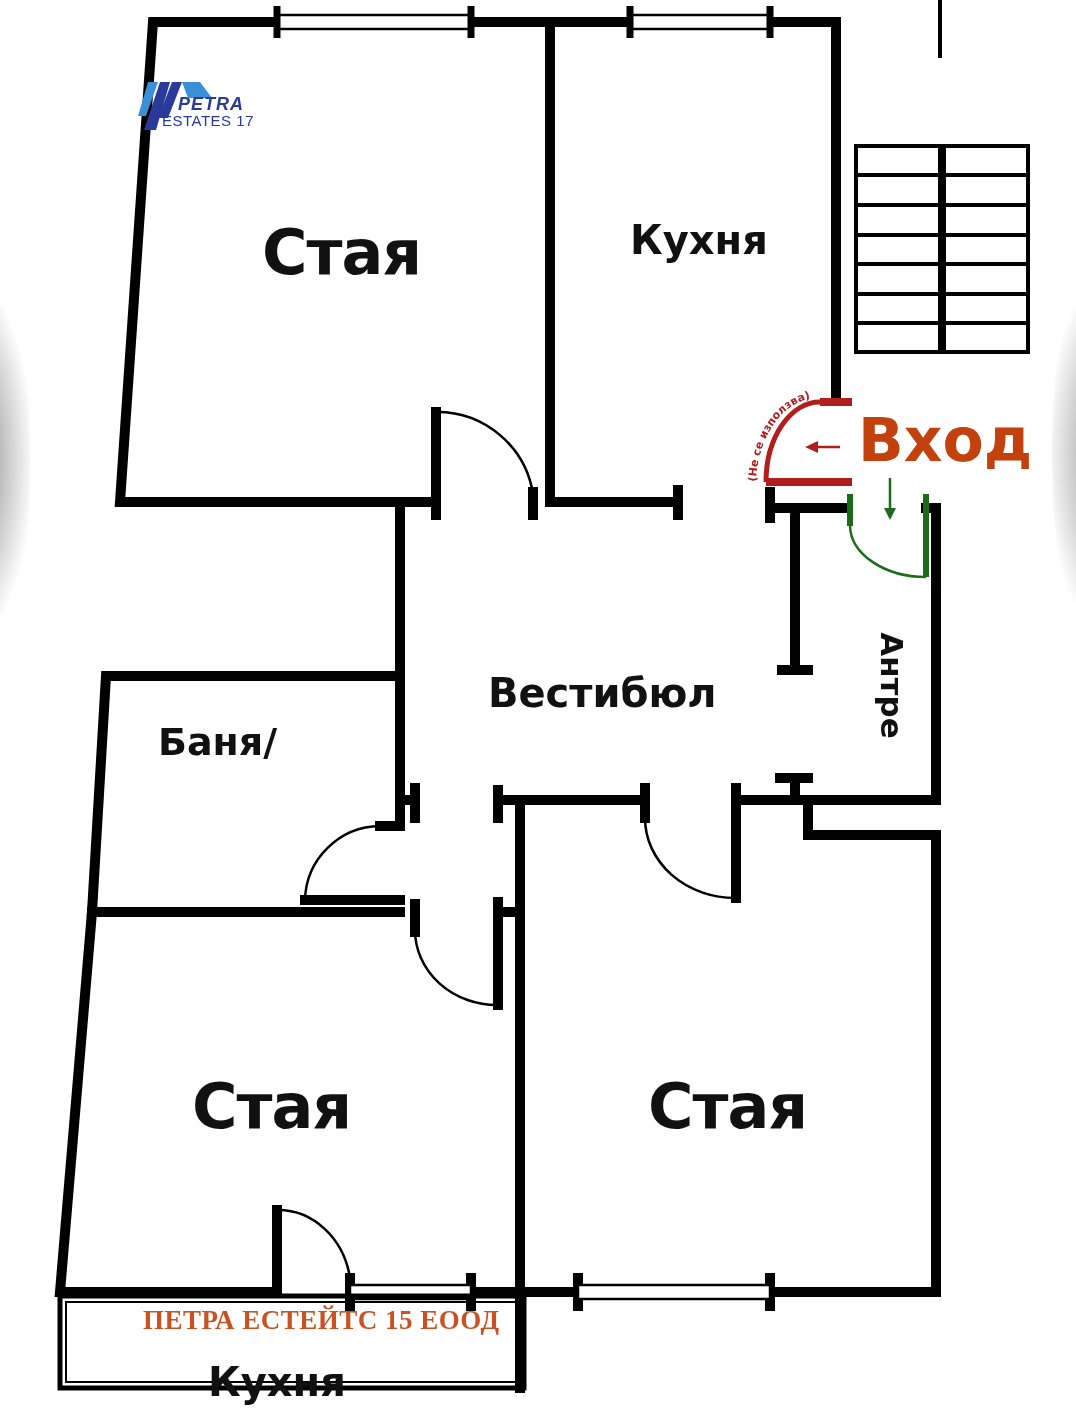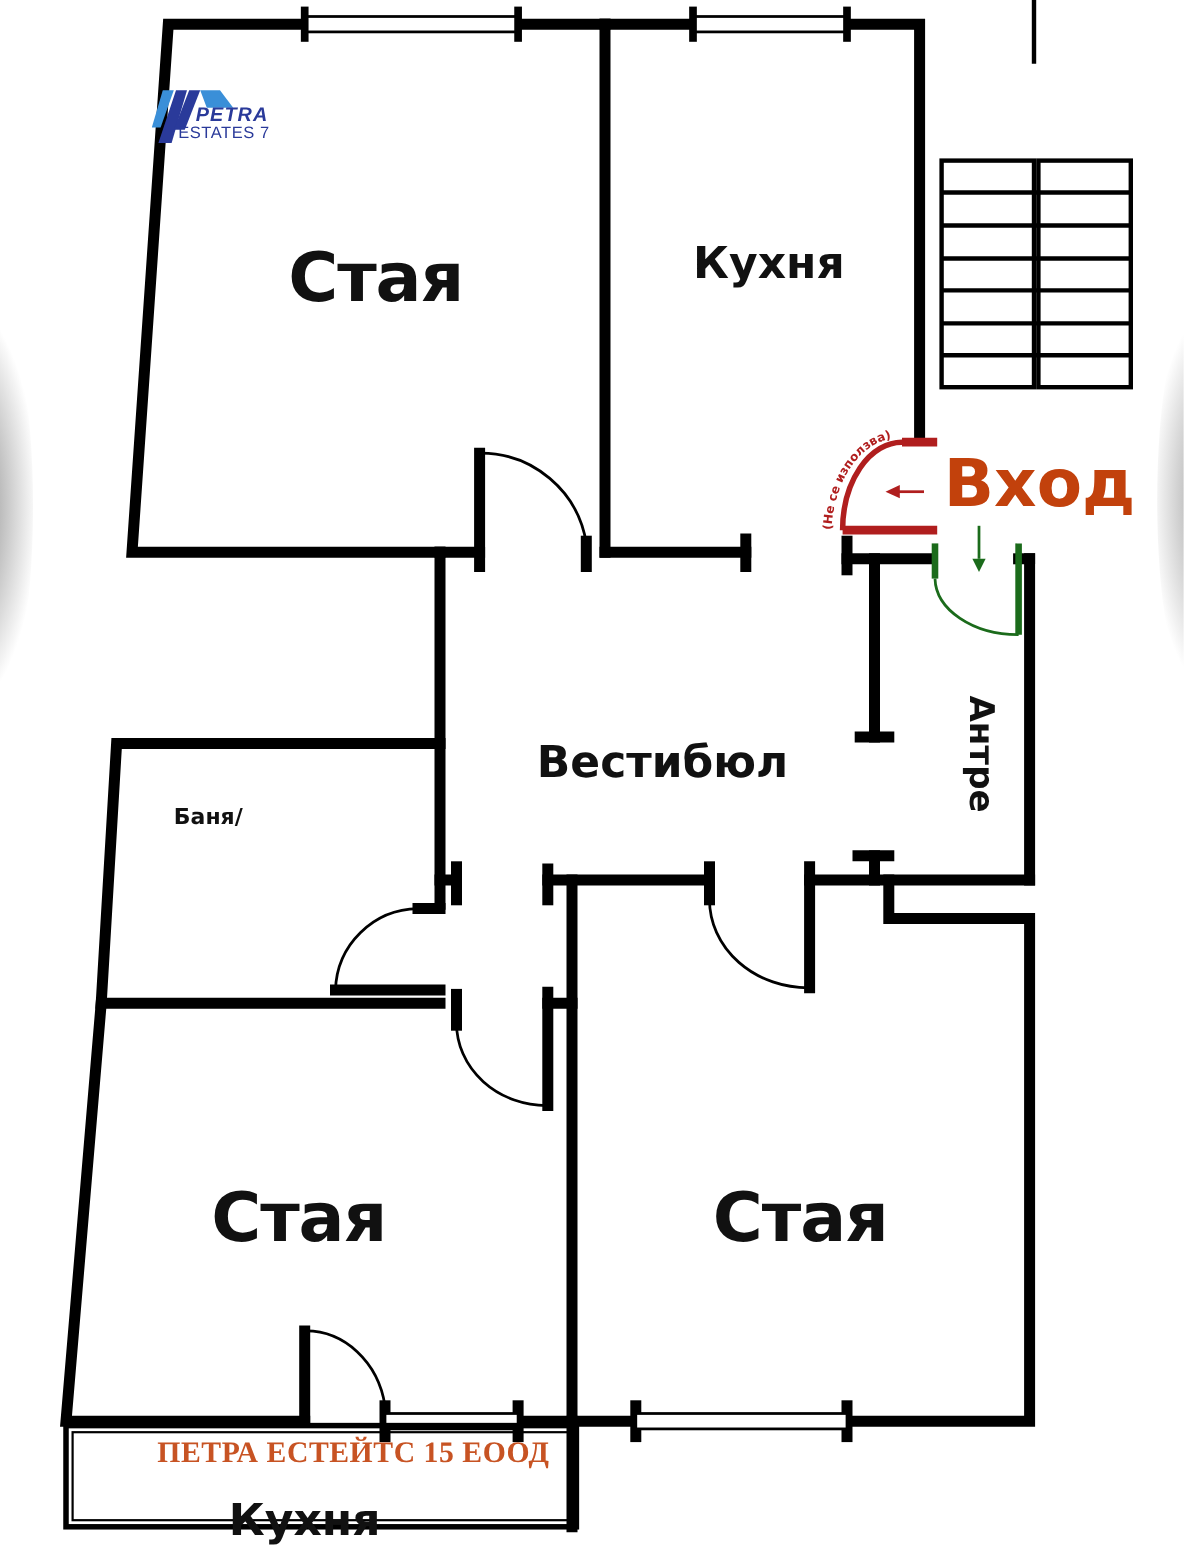--- a/index.html
+++ b/index.html
@@ -3,21 +3,21 @@
 <meta charset="utf-8">
 <style>
   html, body { margin:0; padding:0; background:#ffffff; }
   body { width:1076px; height:1419px; position:relative; overflow:hidden;
          font-family:"DejaVu Sans", sans-serif; }
   #plan { position:absolute; left:0; top:0; width:1076px; height:1419px; }
   .lbl { position:absolute; font-family:"DejaVu Sans", sans-serif; font-weight:bold; color:#111; white-space:nowrap; line-height:1; }
   .big { font-size:62px; letter-spacing:-1px; }
   .mid { font-size:40px;margin-top:36px; }
   .sm  { font-size:31px; }
-  .bath { font-size:20px; line-height:44px; }
+  .bath { font-size:38px; line-height:44px; }
   .entrance { font-size:60px; color:#c2410c; }
   .watermark { position:absolute; font-family:Liberation Serif, serif; font-weight:bold;
                font-size:27px; color:#c2410c; opacity:0.9; white-space:nowrap; letter-spacing:0.5px;margin-left:12px; }
   .logo { position:absolute; left:138px; top:78px; width:130px; height:56px; }
   .logo-t1 { position:absolute; left:40px; top:16px; font-family:"Liberation Sans", sans-serif; font-style:italic; font-weight:bold; font-size:18px; color:#2a3a9a; letter-spacing:1px; }
   .logo-t2 { position:absolute; left:24px; top:34px; font-family:"Liberation Sans", sans-serif; font-size:15px; color:#2a3a9a; letter-spacing:0.5px; }
   .shade-left { position:absolute; left:-40px; top:280px; width:70px; height:360px; border-radius:50%;
                 background:radial-gradient(ellipse at left center, rgba(60,60,60,0.85) 0%, rgba(120,120,120,0.5) 40%, rgba(255,255,255,0) 75%); }
   .shade-right { position:absolute; left:1052px; top:290px; width:60px; height:330px; border-radius:50%;
                 background:radial-gradient(ellipse at right center, rgba(70,70,70,0.8) 0%, rgba(140,140,140,0.45) 45%, rgba(255,255,255,0) 78%); }
@@ -144,21 +144,21 @@
 </svg>
 
 <div class="logo">
   <svg width="130" height="56" viewBox="0 0 130 56" style="position:absolute;left:0;top:0;">
     <polygon points="10,4 20,4 8,38 0,38" fill="#3a8fd8"></polygon>
     <polygon points="22,4 32,4 18,52 6,52" fill="#2a3a9a"></polygon>
     <polygon points="34,4 44,4 30,40 20,40" fill="#2a3a9a"></polygon>
     <polygon points="44,4 62,4 74,20 50,20" fill="#3a8fd8"></polygon>
   </svg>
   <div class="logo-t1">PETRA</div>
-  <div class="logo-t2">ESTATES 7</div>
+  <div class="logo-t2">ESTATES 17</div>
 </div>
 
 <div class="lbl big" style="left:262px; top:222px;">Стая</div>
 <div class="lbl mid" style="left:630px; top:184px;">Кухня</div>
 <div class="lbl mid" style="left:488px; top:637px;">Вестибюл</div>
 <div class="lbl sm" style="left:838px; top:670px; transform:rotate(90deg); transform-origin:center;">Антре</div>
 <div class="lbl bath" style="left:158px; top:720px;">
   <div>Баня/</div>
 </div>
 <div class="lbl big" style="left:192px; top:1076px;">Стая</div>

